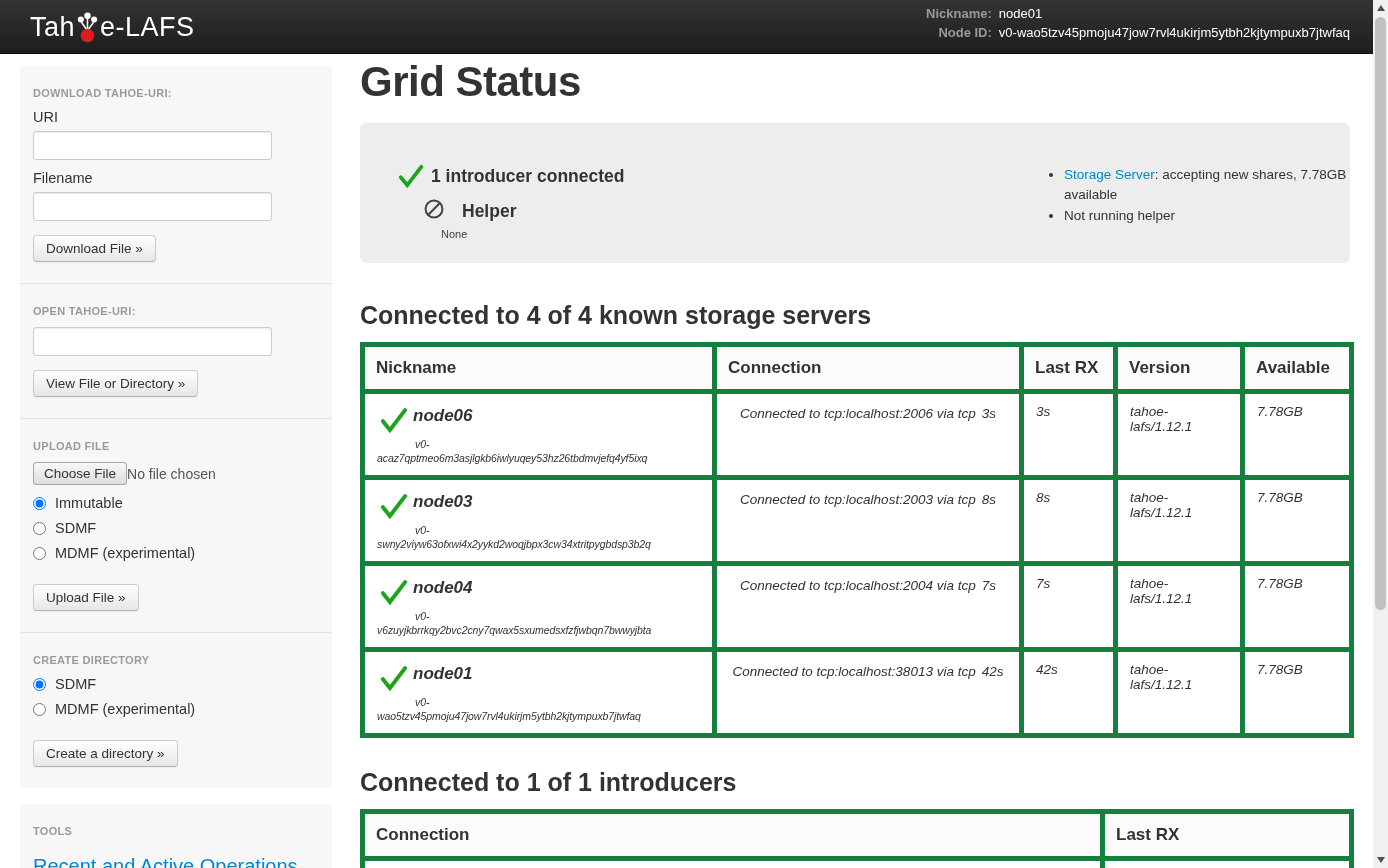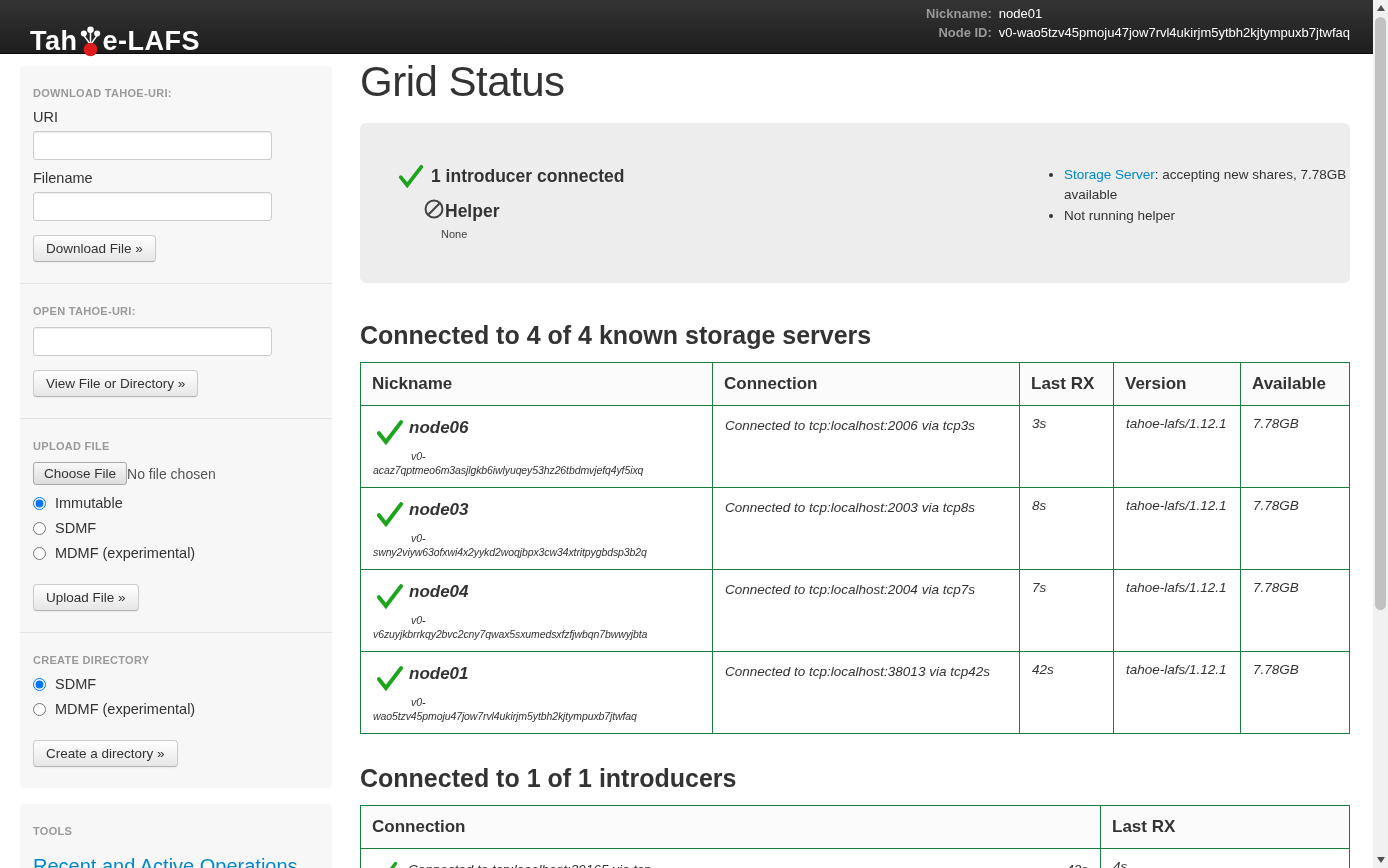--- a/index.html
+++ b/index.html
@@ -2,22 +2,22 @@
 <html style="--green: #1ca41c; --blue: #0088cc; --logo-red: #e01b1b;"><head>
 <meta charset="utf-8">
 <style>
   html,body { margin:0; padding:0; }
   body { font-family:"Liberation Sans", sans-serif; color:#333; background:#fff; }
   #page { position:relative; width:1388px; height:868px; overflow:hidden; background:#fff; }
 
   
   .navbar { position:absolute; top:0; left:0; width:100%; height:53px;
             background:linear-gradient(to bottom,#343434,#1d1d1d); border-bottom:1px solid #0a0a0a; z-index:5; }
-  .brand { position:absolute; left:30px; top:23px; display:flex; align-items:flex-end;
-           color:#fff; font-size:27px; font-weight:bold; letter-spacing:.5px; line-height:36px; }
+  .brand { position:absolute; left:30px; top:9px; display:flex; align-items:flex-end;
+           color:#fff; font-size:27px; font-weight:normal; letter-spacing:.5px; line-height:36px; }
   .brand svg { margin:0 1px; display:block; }
   .node-info { position:absolute; top:6px; right:38px; display:grid;
                grid-template-columns:auto auto; column-gap:7px; row-gap:3px;
                font-size:13px; line-height:16px; }
   .node-info .lbl { color:#999; font-weight:bold; text-align:right; }
   .node-info .val { color:#fff; }
 
   
   .scrollbar { position:absolute; right:0; top:0; width:15px; height:868px; background:#f1f1f1; z-index:20; }
   .sb-arrow { position:absolute; left:3.5px; width:0; height:0; }
@@ -43,52 +43,52 @@
   .file-btn { padding:3px 10px; font-size:13.5px; font-family:inherit; color:#333;
               background:linear-gradient(to bottom,#f8f8f8,#dddddd); border:1px solid #a8a8a8;
               border-radius:3px; cursor:pointer; }
   .file-text { font-size:14px; color:#555; }
   .radio-row { display:flex; align-items:center; gap:9px; margin:9px 0; font-size:14.5px; }
   .radio-row input { margin:0; }
   .tools-link { display:inline-block; margin-top:8px; font-size:20px; color:var(--blue); text-decoration:none; cursor:pointer; }
 
   
   .main { position:absolute; left:360px; top:56px; width:990px; }
-  h1.page-title { margin:0; font-size:42px; line-height:52px; font-weight:normal; color:#333; letter-spacing:-.5px; }
-  .well { position:relative; margin-top:15px; height:160px; background:#ededed; border-radius:6px; }
+  h1.page-title { margin:0; font-size:42px; line-height:52px; font-weight:bold; color:#333; letter-spacing:-.5px; }
+  .well { position:relative; margin-top:15px; height:140px; background:#ededed; border-radius:6px; }
   .status-left { position:absolute; left:37px; top:40px; }
   .status-row1 { display:flex; align-items:flex-start; gap:6px; }
   .status-row1 .chk svg { width:28px; height:26px; }
   .status-row1 .t { font-size:17.5px; font-weight:bold; line-height:26px; }
-  .status-row2 { display:flex; align-items:center; gap:0; margin:5px 0 0 26px; }
+  .status-row2 { display:flex; align-items:center; gap:17px; margin:5px 0 0 26px; }
   .status-row2 svg { width:22px; height:22px; }
   .status-row2 .t { font-size:17.5px; font-weight:bold; }
   .status-row3 { margin:4px 0 0 44px; font-size:11px; color:#444; }
   .services { position:absolute; left:686px; top:42px; width:330px; }
   .services h3 { margin:0 0 9px; font-size:17.5px; font-weight:bold; }
   .services ul { margin:0; padding-left:18px; font-size:13.5px; line-height:19.5px; }
   .services li { margin-bottom:2px; }
   .services a { color:var(--blue); text-decoration:none; cursor:pointer; }
 
   h2.section-h { margin:38px 0 12px; font-size:25px; font-weight:bold; color:#333; }
   h2.section-h.intro { margin-top:30px; }
 
   table.grid { border-collapse:collapse; width:989px; table-layout:fixed; background:#fff; }
-  table.grid th, table.grid td { border:1px solid #15803d; text-align:left; vertical-align:top; }
+  table.grid th, table.grid td { border:5px solid #15803d; text-align:left; vertical-align:top; }
   table.grid th { padding:11px 11px; font-size:17px; font-weight:bold; background:#fbfbfb; }
   table.grid td { padding:10px 12px; font-size:13.5px; height:56px;font-style:italic; }
 
   td.c-nick { padding:8px 6px 8px 6px; }
   .nick-row { display:flex; align-items:flex-start; }
   .nick-row .chk svg { width:30px; height:28px; margin:2px 4px 0 2px; }
   .nick { font-size:17px; font-weight:bold; line-height:24px; }
   .pid-prefix { margin-left:38px; font-size:10.5px; line-height:14px; color:#333; }
   .pid-hash { font-size:10.5px; line-height:14px; letter-spacing:-.1px; white-space:nowrap; color:#333; }
   td.c-conn { }
-  .conn-wrap { display:flex; justify-content:flex-start; gap:0; padding-top:2px; }
+  .conn-wrap { display:flex; justify-content:center; gap:6px; padding-top:2px; }
   .ctime { flex-shrink:0; }
   td.c-rx { text-align:right; padding-top:12px; }
   td.c-ver, td.c-av { padding-top:12px; }
 
   .intro-conn { display:flex; align-items:flex-start; gap:9px; }
   .intro-conn .chk svg { width:26px; height:24px; margin-top:1px; }
   .intro-conn .t { padding-top:3px; }
   .intro-conn .ctime { margin-left:auto; padding-top:3px; }
   td.c-irx { text-align:right; padding-top:13px; }
 </style>

